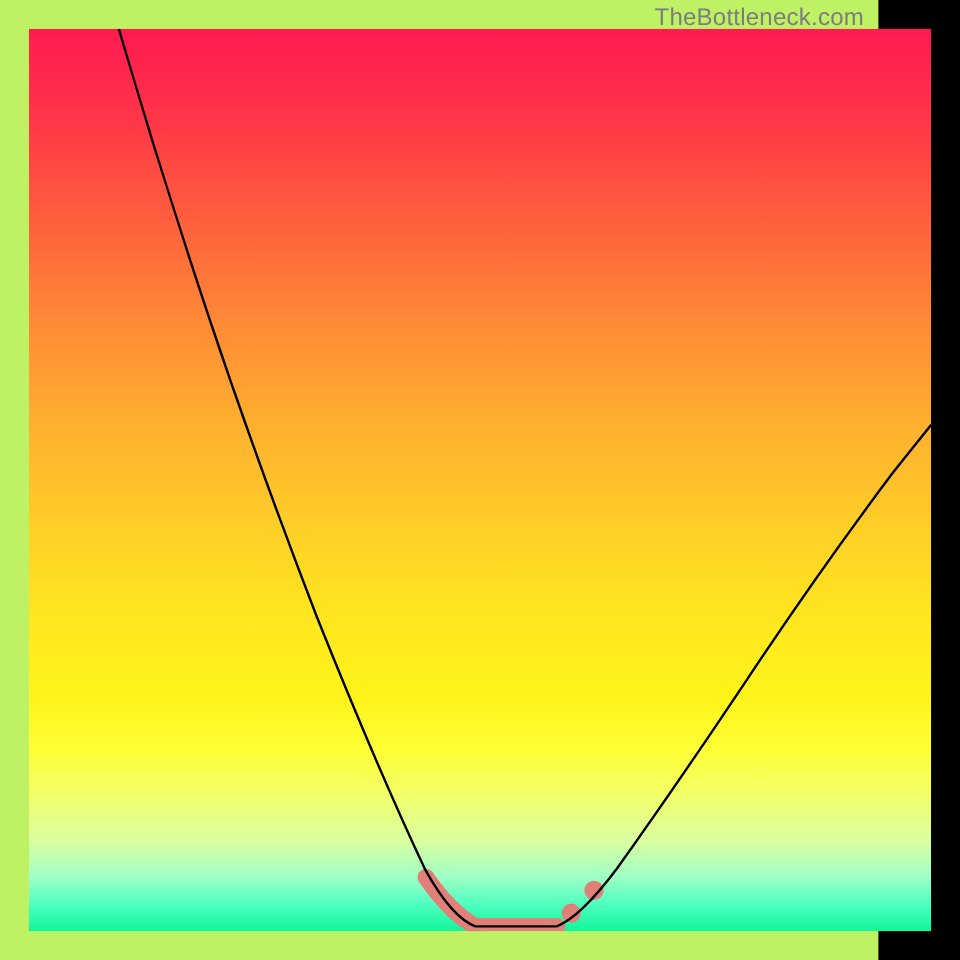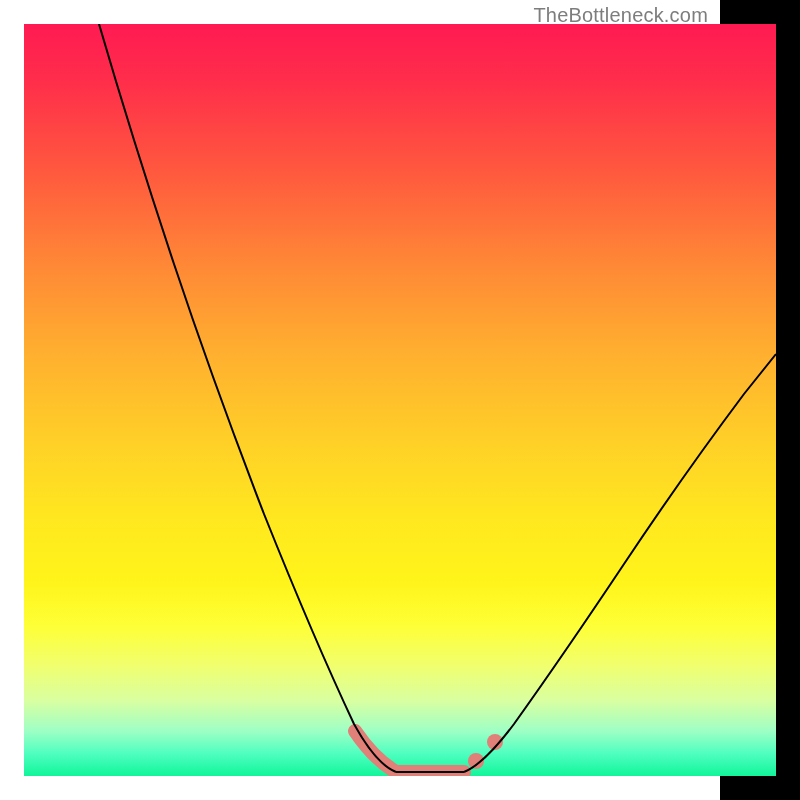--- a/index.html
+++ b/index.html
@@ -8,21 +8,22 @@
     width: 800px;
     height: 800px;
     background: #000;
     overflow: hidden;
     font-family: Arial, Helvetica, sans-serif;
   }
   .frame {
     position: relative;
     width: 720px;
     height: 800px;
-    background: #ffffff;
+    background: #bef264;
+    padding-left: 12px;
   }
   .plot-area {
     position: absolute;
     left: 24px;
     top: 24px;
     width: 752px;
     height: 752px;
     overflow: hidden;
   }
   .gradient {

